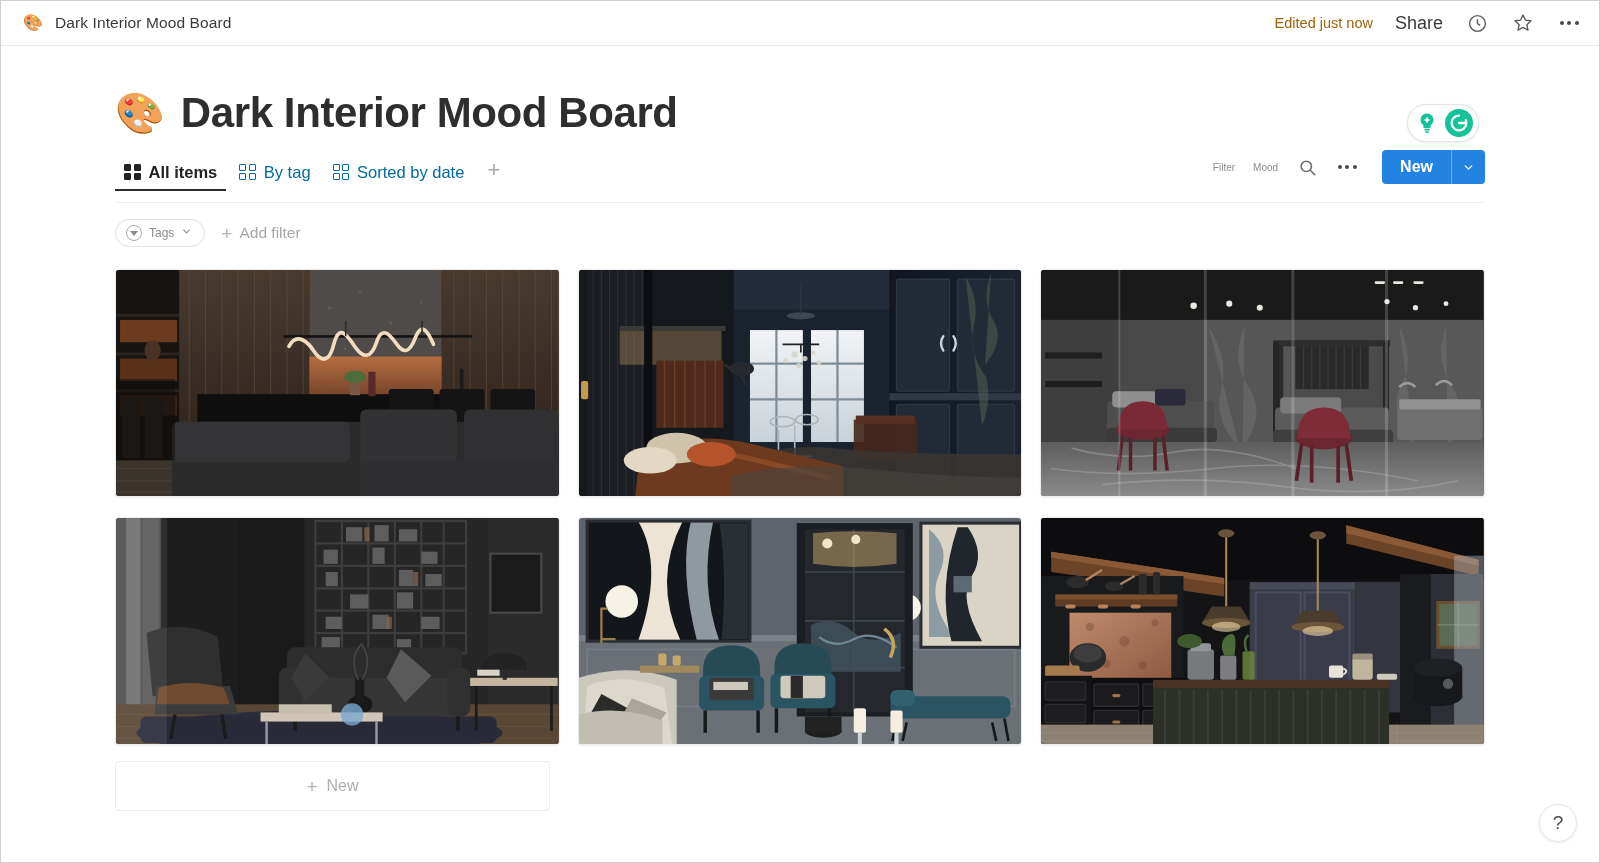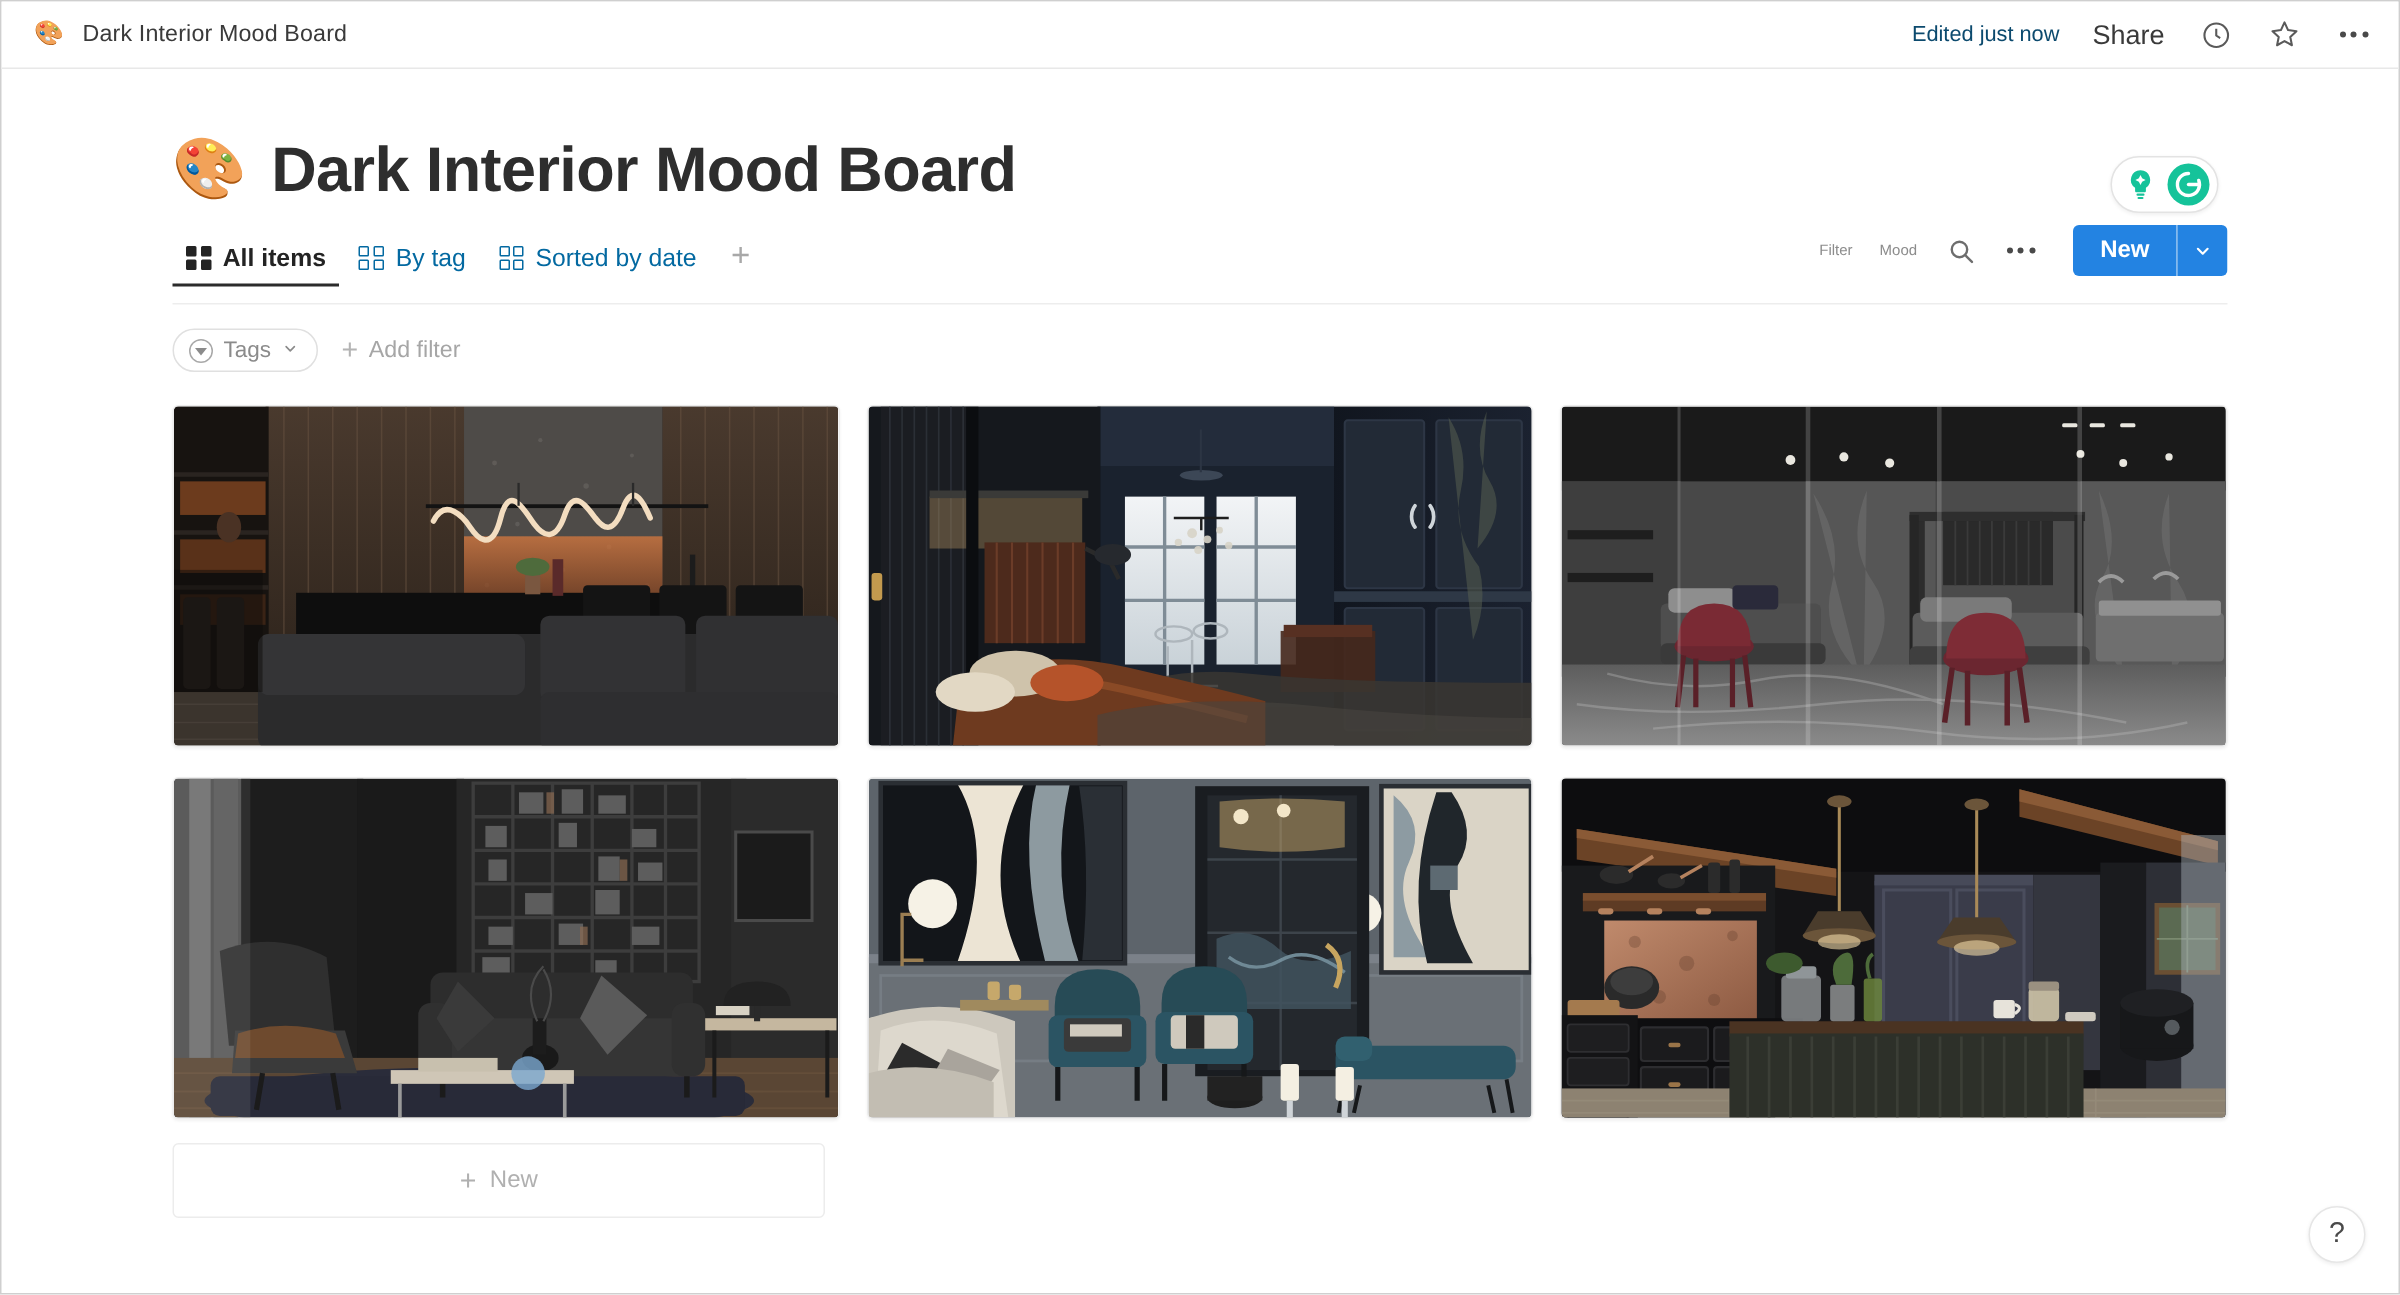--- a/index.html
+++ b/index.html
@@ -22,21 +22,21 @@
   .topbar-left { display: flex; align-items: center; gap: 12px; }
   .tab-favicon {
     width: 20px; height: 20px; line-height: 20px;
     font-size: 16px; text-align: center;
   }
   .tab-title { font-size: 15.5px; color: #3a3a3a; letter-spacing: .1px; }
   .topbar-right {
     margin-left: auto;
     display: flex; align-items: center; gap: 22px;
   }
-  .edited-text { font-size: 14.5px; color: #0c4a6e; }
+  .edited-text { font-size: 14.5px; color: #a16207; }
   .share-text { font-size: 18px; color: #3a3a3a; }
   .tb-icon {
     width: 24px; height: 24px;
     display: flex; align-items: center; justify-content: center;
     color: #5a5a5a;
   }
   .dots { display: flex; gap: 3.5px; align-items: center; }
   .dots i { width: 4px; height: 4px; border-radius: 50%; background: #4a4a4a; display: block; }
 
   
@@ -118,21 +118,21 @@
     border-left: 1px solid rgba(255,255,255,.35);
     border-radius: 0 4px 4px 0; padding: 0 10px; cursor: pointer;
     display: flex; align-items: center;
   }
 
   
   .filter-bar { display: flex; align-items: center; gap: 16px; margin-top: 16px; }
   .tag-pill {
     display: flex; align-items: center; gap: 7px;
     border: 1px solid #e0e0e0; border-radius: 16px;
-    padding: 5px 12px 5px 10px; font-size: 15px; color: #8b8b8b;
+    padding: 5px 12px 5px 10px; font-size: 12px; color: #8b8b8b;
     cursor: pointer; background: #fff;
   }
   .tag-circle {
     width: 16px; height: 16px; border: 1.5px solid #a9a9a9; border-radius: 50%;
     display: flex; align-items: center; justify-content: center;
   }
   .tag-circle::after {
     content: ""; width: 0; height: 0;
     border-left: 4px solid transparent; border-right: 4px solid transparent;
     border-top: 5px solid #8b8b8b; margin-top: 1px;

